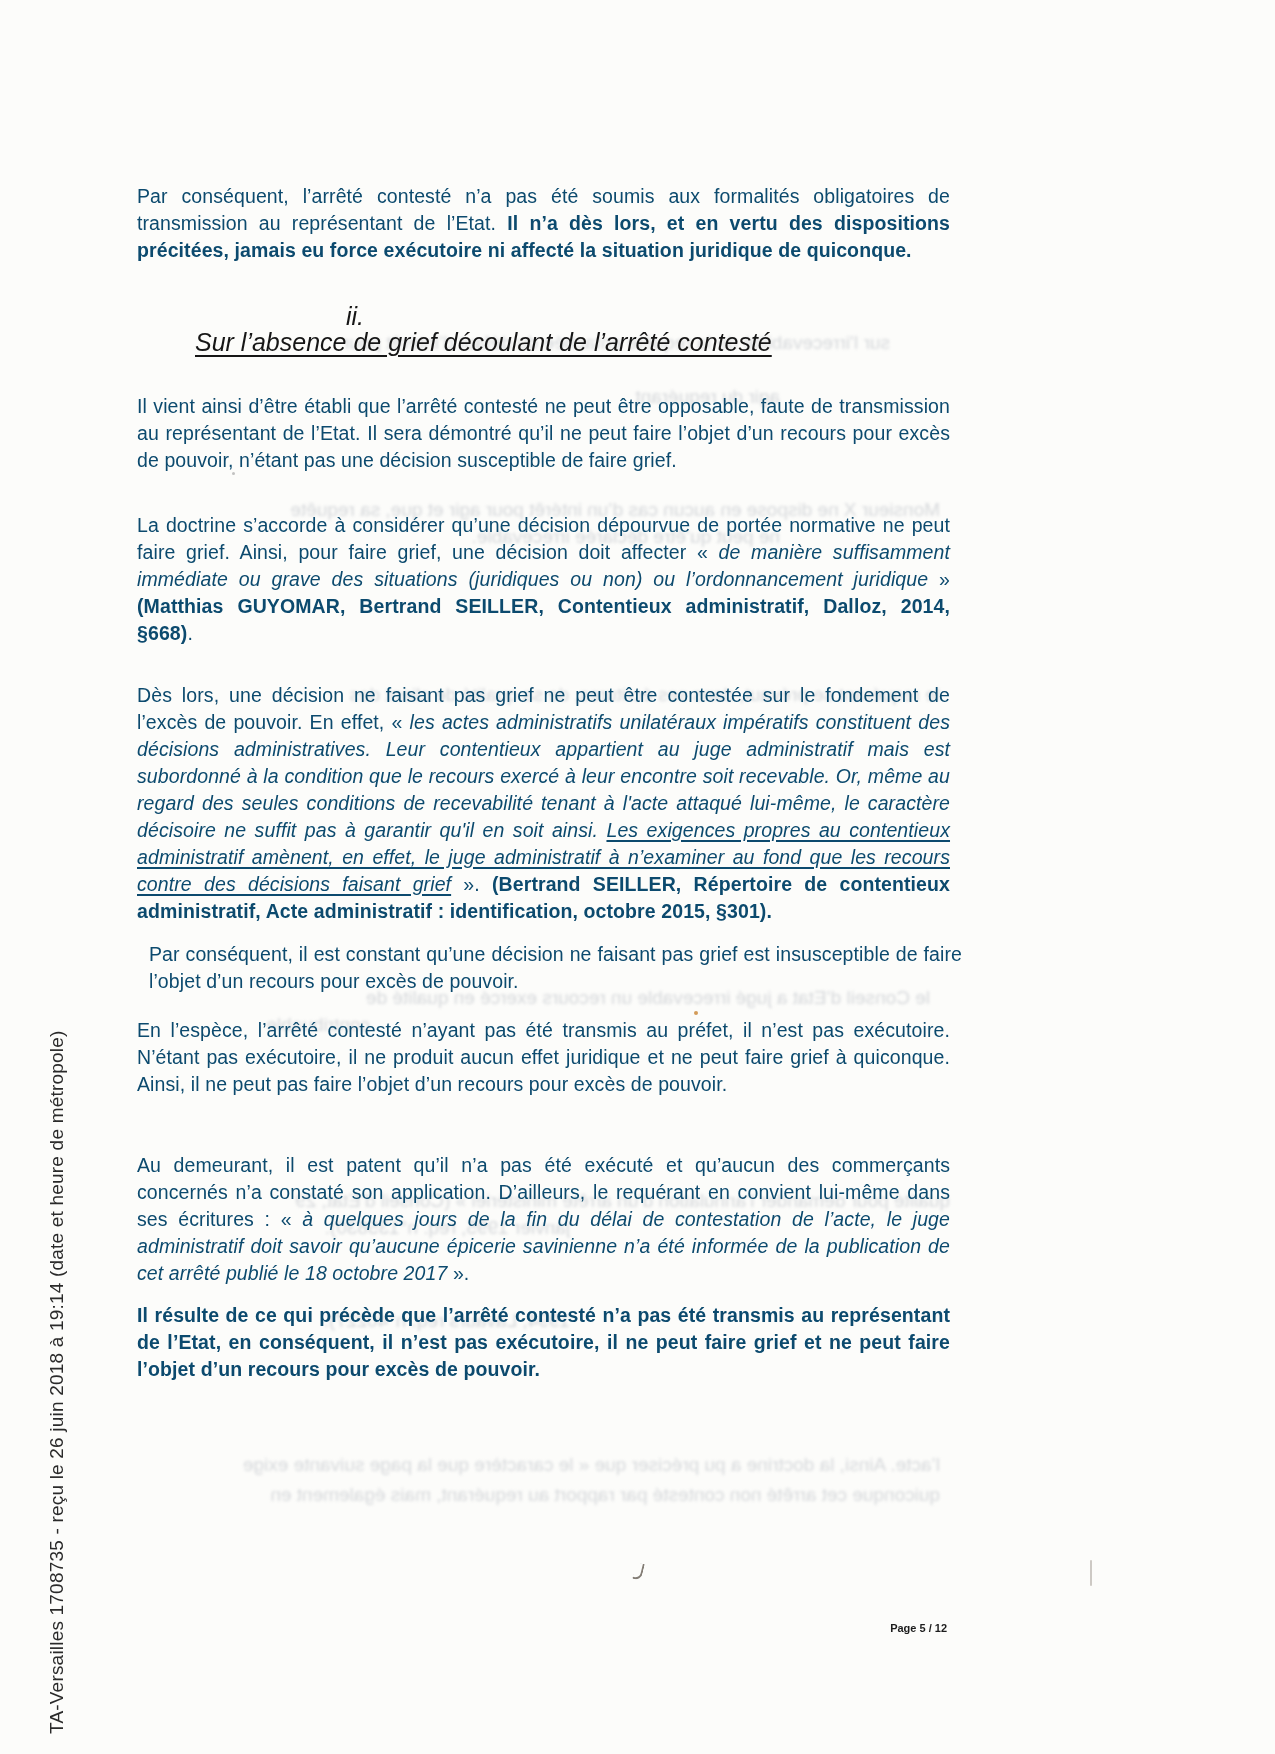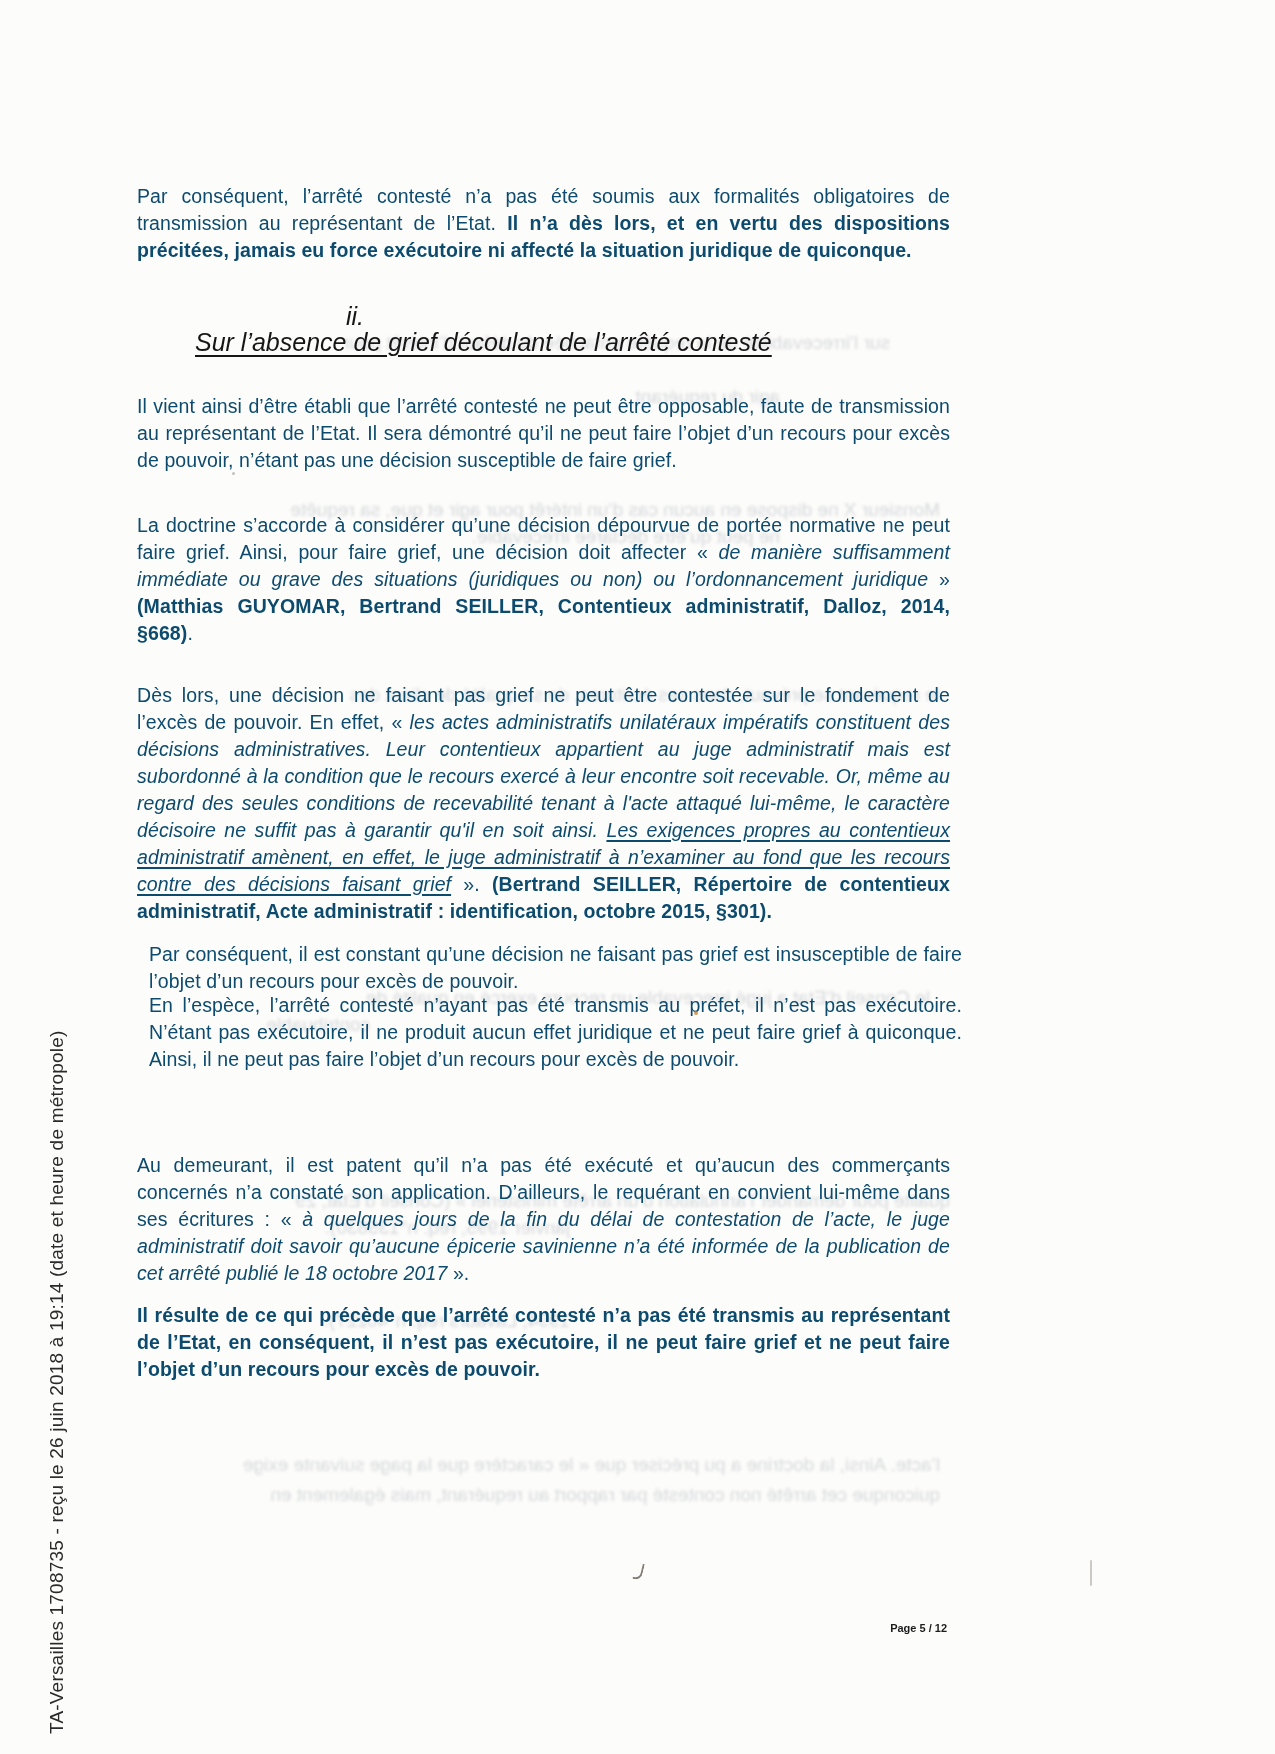--- a/index.html
+++ b/index.html
@@ -108,21 +108,21 @@
     </div>
 
     <p class="para" style="top:373px;"><span>Il vient ainsi d’être établi que l’arrêté contesté ne peut être opposable, faute de transmission au représentant de l’Etat. Il sera démontré qu’il ne peut faire l’objet d’un recours pour excès de pouvoir, n’étant pas une décision susceptible de faire grief.</span></p>
 
     <p class="para" style="top:492px;"><span>La doctrine s’accorde à considérer qu’une décision dépourvue de portée normative ne peut faire grief. Ainsi, pour faire grief, une décision doit affecter « </span><span class="i">de manière suffisamment immédiate ou grave des situations (juridiques ou non) ou l’ordonnancement juridique</span><span> » </span><span class="b">(Matthias GUYOMAR, Bertrand SEILLER, Contentieux administratif, Dalloz, 2014, §668)</span><span>.</span></p>
 
     <p class="para" style="top:662px;"><span>Dès lors, une décision ne faisant pas grief ne peut être contestée sur le fondement de l’excès de pouvoir. En effet, « </span><span class="i">les actes administratifs unilatéraux impératifs constituent des décisions administratives. Leur contentieux appartient au juge administratif mais est subordonné à la condition que le recours exercé à leur encontre soit recevable. Or, même au regard des seules conditions de recevabilité tenant à l'acte attaqué lui-même, le caractère décisoire ne suffit pas à garantir qu'il en soit ainsi. </span><span class="iu">Les exigences propres au contentieux administratif amènent, en effet, le juge administratif à n’examiner au fond que les recours contre des décisions faisant grief</span><span> ». </span><span class="b">(Bertrand SEILLER, Répertoire de contentieux administratif, Acte administratif : identification, octobre 2015, §301).</span></p>
 
     <p class="para" style="top:921px;margin-left:12px;"><span>Par conséquent, il est constant qu’une décision ne faisant pas grief est insusceptible de faire l’objet d’un recours pour excès de pouvoir.</span></p>
 
-    <p class="para" style="top:972px;margin-left:12px;"><span>En l’espèce, l’arrêté contesté n’ayant pas été transmis au préfet, il n’est pas exécutoire. N’étant pas exécutoire, il ne produit aucun effet juridique et ne peut faire grief à quiconque. Ainsi, il ne peut pas faire l’objet d’un recours pour excès de pouvoir.</span></p>
+    <p class="para" style="top:997px;"><span>En l’espèce, l’arrêté contesté n’ayant pas été transmis au préfet, il n’est pas exécutoire. N’étant pas exécutoire, il ne produit aucun effet juridique et ne peut faire grief à quiconque. Ainsi, il ne peut pas faire l’objet d’un recours pour excès de pouvoir.</span></p>
 
     <p class="para" style="top:1132px;"><span>Au demeurant, il est patent qu’il n’a pas été exécuté et qu’aucun des commerçants concernés n’a constaté son application. D’ailleurs, le requérant en convient lui-même dans ses écritures : « </span><span class="i">à quelques jours de la fin du délai de contestation de l’acte, le juge administratif doit savoir qu’aucune épicerie savinienne n’a été informée de la publication de cet arrêté publié le 18 octobre 2017</span><span> ».</span></p>
 
     <p class="para b" style="top:1282px;"><span>Il résulte de ce qui précède que l’arrêté contesté n’a pas été transmis au représentant de l’Etat, en conséquent, il n’est pas exécutoire, il ne peut faire grief et ne peut faire l’objet d’un recours pour excès de pouvoir.</span></p>
 
   </div>
 
   <div class="footer">Page 5 / 12</div>
 
   <div class="squiggle"></div>

